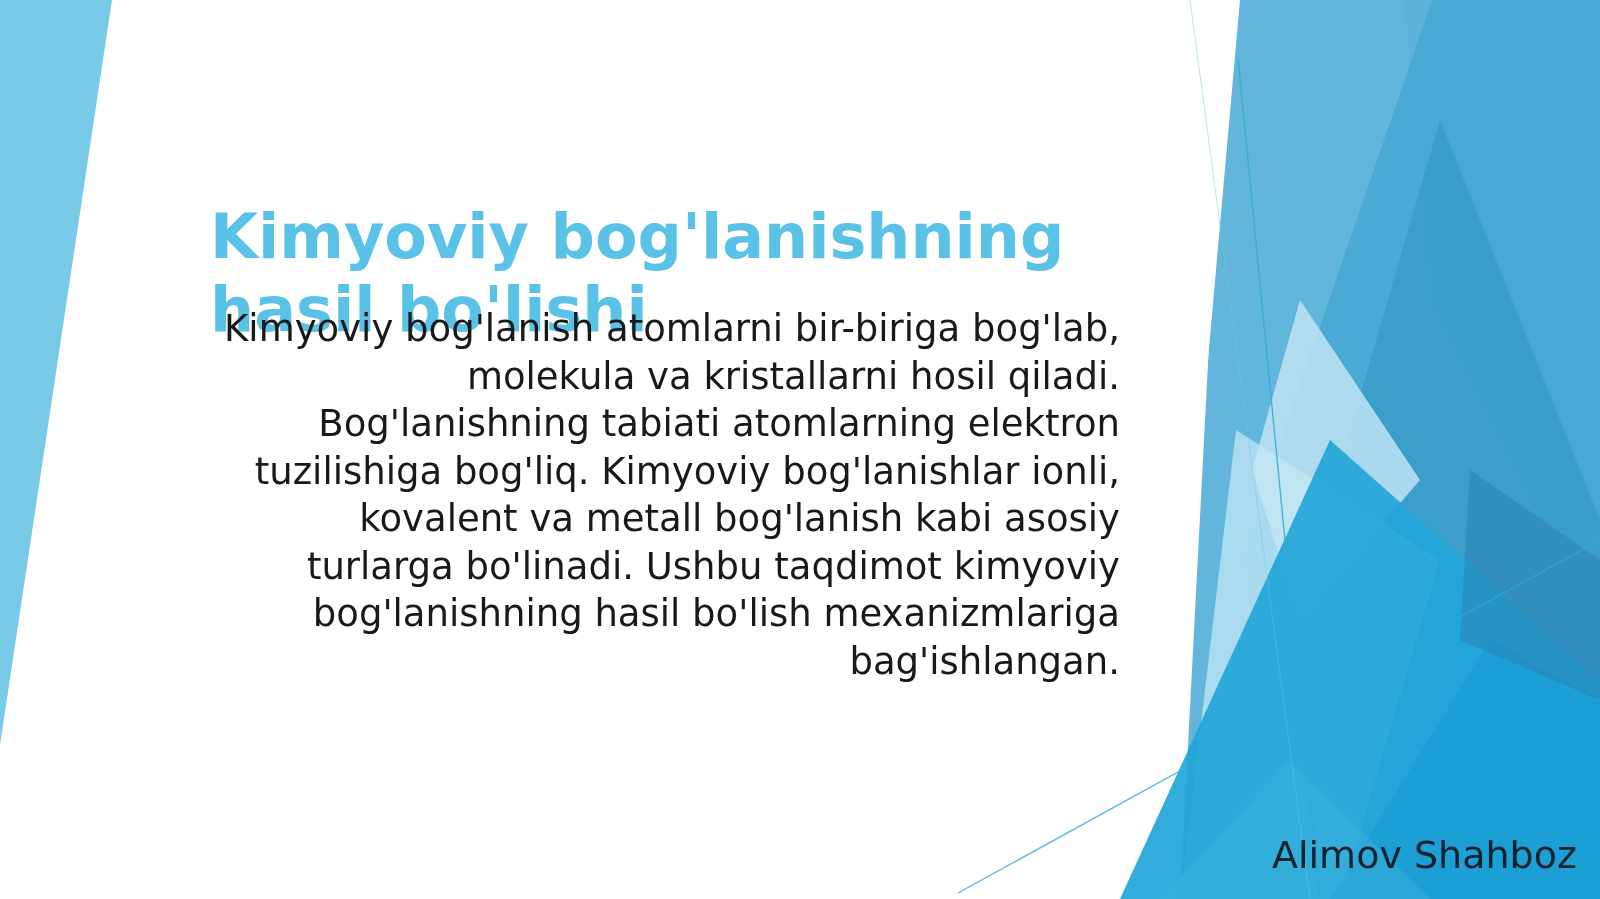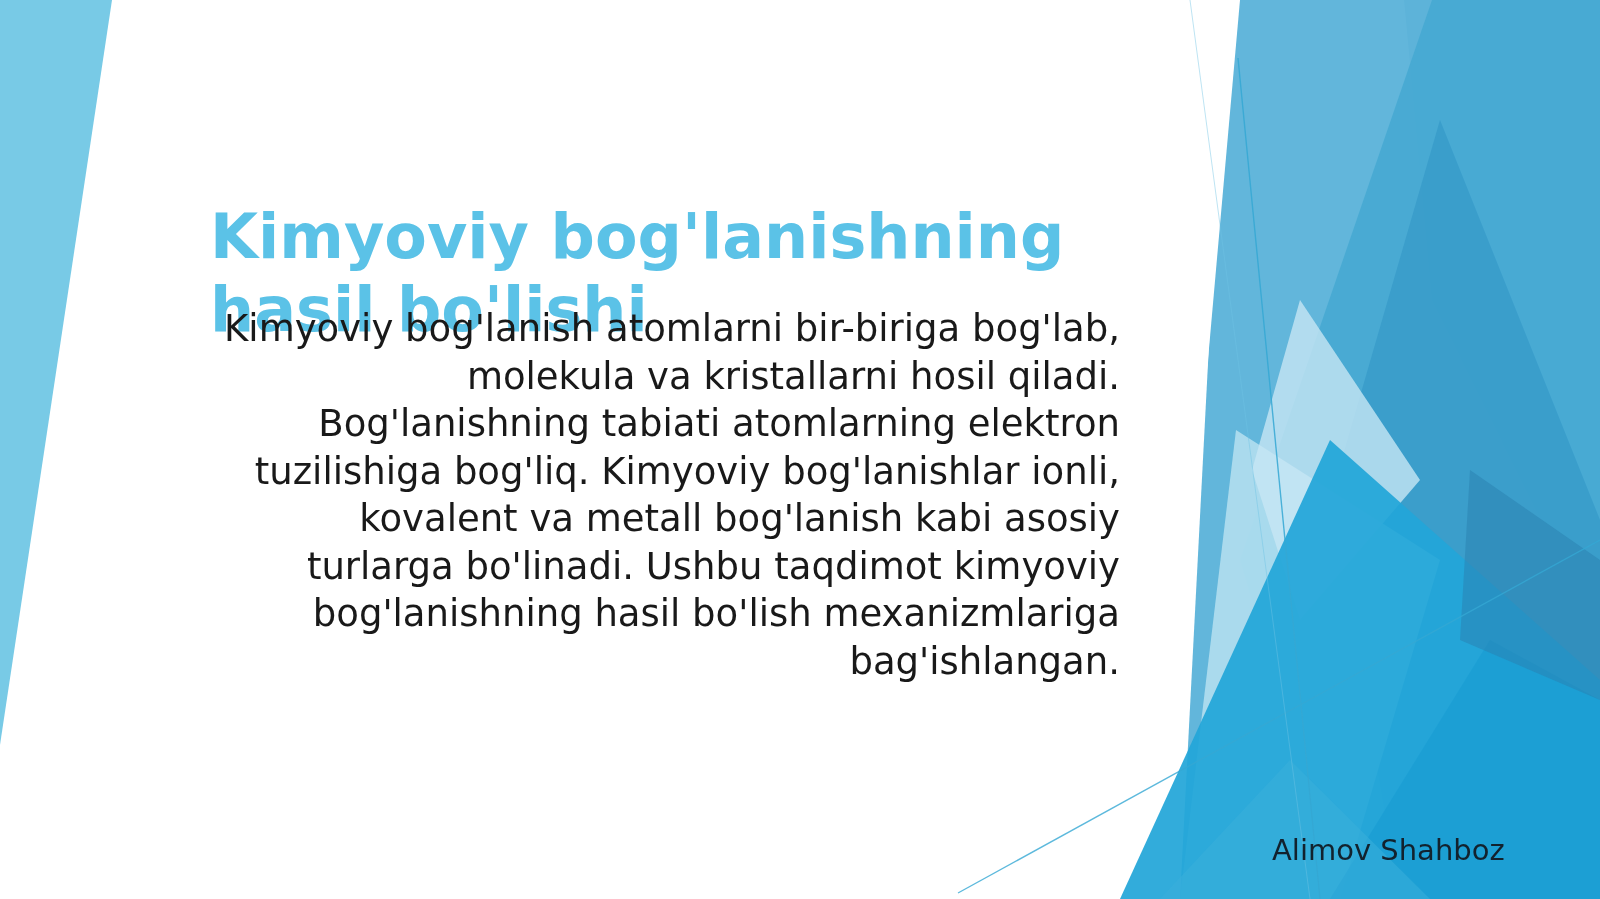--- a/index.html
+++ b/index.html
@@ -53,21 +53,21 @@
     line-height: 1.285;
     font-weight: 400;
     color: #191919;
     text-align: right;
     font-family: "DejaVu Sans", sans-serif;
   }
   .slide-footer {
     position: absolute;
     left: 1272px;
     top: 833px;
-    font-size: 29px;
+    font-size: 38px;
     color: #12222e;
     font-family: "DejaVu Sans", sans-serif;
     white-space: nowrap;
   }
 </style>
 </head>
 <body>
 
 <div class="slide">
 

